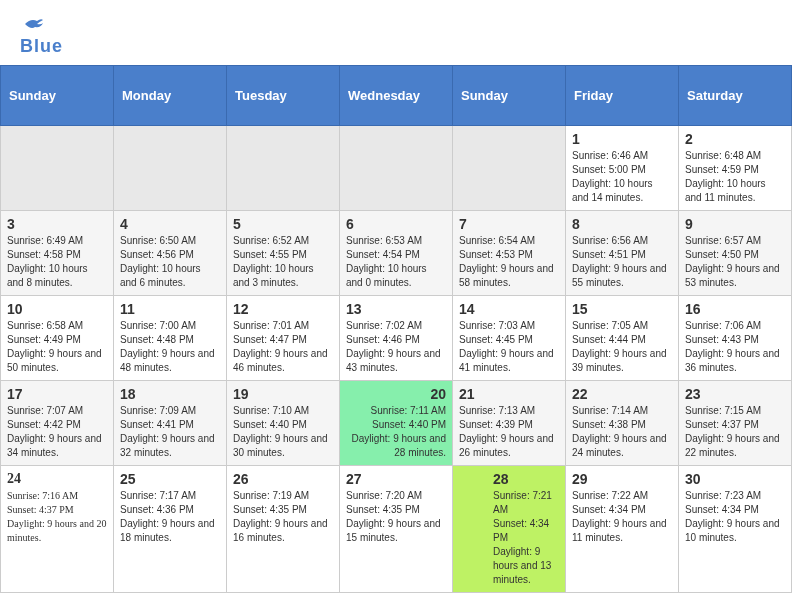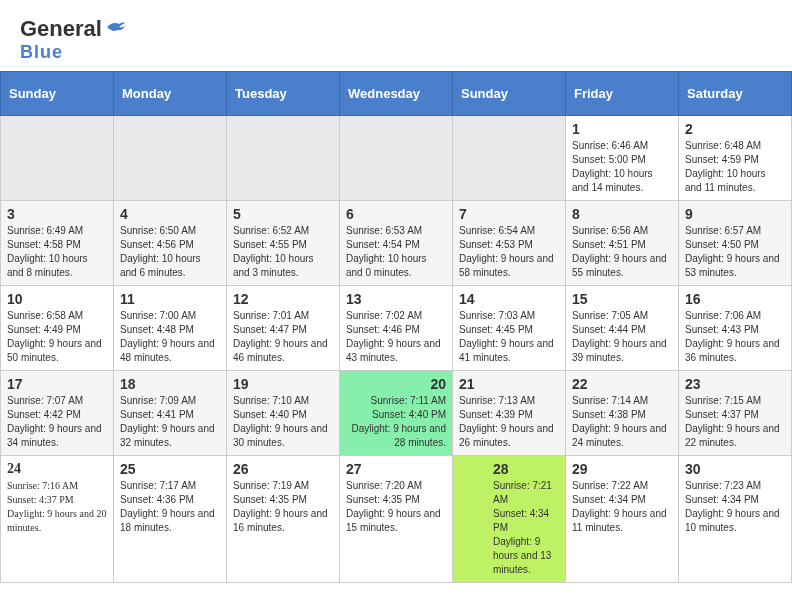--- a/index.html
+++ b/index.html
@@ -5,40 +5,39 @@
     * { box-sizing: border-box; margin: 0; padding: 0; }
     body { font-family: Arial, sans-serif; background: #fff; width: 792px; min-height: 612px; }
     
     .header { padding: 16px 20px 8px 20px; display: flex; align-items: flex-start; justify-content: space-between; }
     
     .title-section { text-align: right; }
     .month-title { font-size: 36px; color: #333; font-weight: normal; }
     .location { font-size: 16px; color: #555; }
     
     .calendar { width: 100%; border-collapse: collapse; margin: 0; }
-    .calendar th { background: #4a7fcb; color: white; text-align: left; padding: 14px 8px; font-size: 13px; font-weight: bold; border: 1px solid #3a6ab0; }
+    .calendar th { background: #4a7fcb; color: white; text-align: left; padding: 22px 8px; font-size: 13px; font-weight: bold; border: 1px solid #3a6ab0; }
     .calendar td { border: 1px solid #ccc; vertical-align: top; padding: 5px 6px; width: calc(100% / 7); background: #fff; min-height: 80px; }
     .calendar tr:nth-child(even) td { background: #f5f5f5; }
     .calendar td.empty { background: #e8e8e8; }
     
     .day-num { font-size: 14px; font-weight: bold; color: #333; display: block; margin-bottom: 2px; }
     .day-info { font-size: 10px; color: #333; line-height: 1.4; }
     
     .logo-wrapper { display: flex; align-items: center; }
     .logo-g { color: #333; font-size: 22px; font-weight: bold; }
     .logo-b { color: #4a7fcb; font-size: 22px; font-weight: bold; }
   </style>
 </head>
 <body>
 
 <div class="header">
   <div class="logo-wrapper">
     <div>
       <div style="display:flex; align-items:center;">
-        <span class="logo-g">General</span>
         <svg width="22" height="16" viewBox="0 0 22 16" style="margin-left:3px; margin-bottom:4px;">
           <path d="M2 8 Q8 2 14 5 Q18 2 20 4 Q16 6 14 8 Q18 9 20 7 Q18 12 12 11 Q8 14 2 8Z" fill="#4a7fcb"></path>
         </svg>
       </div>
       <span class="logo-b" style="font-size:18px; letter-spacing:1px;">Blue</span>
     </div>
   </div>
   <div class="title-section">
     <div class="month-title"></div>
     <div class="location"></div>

